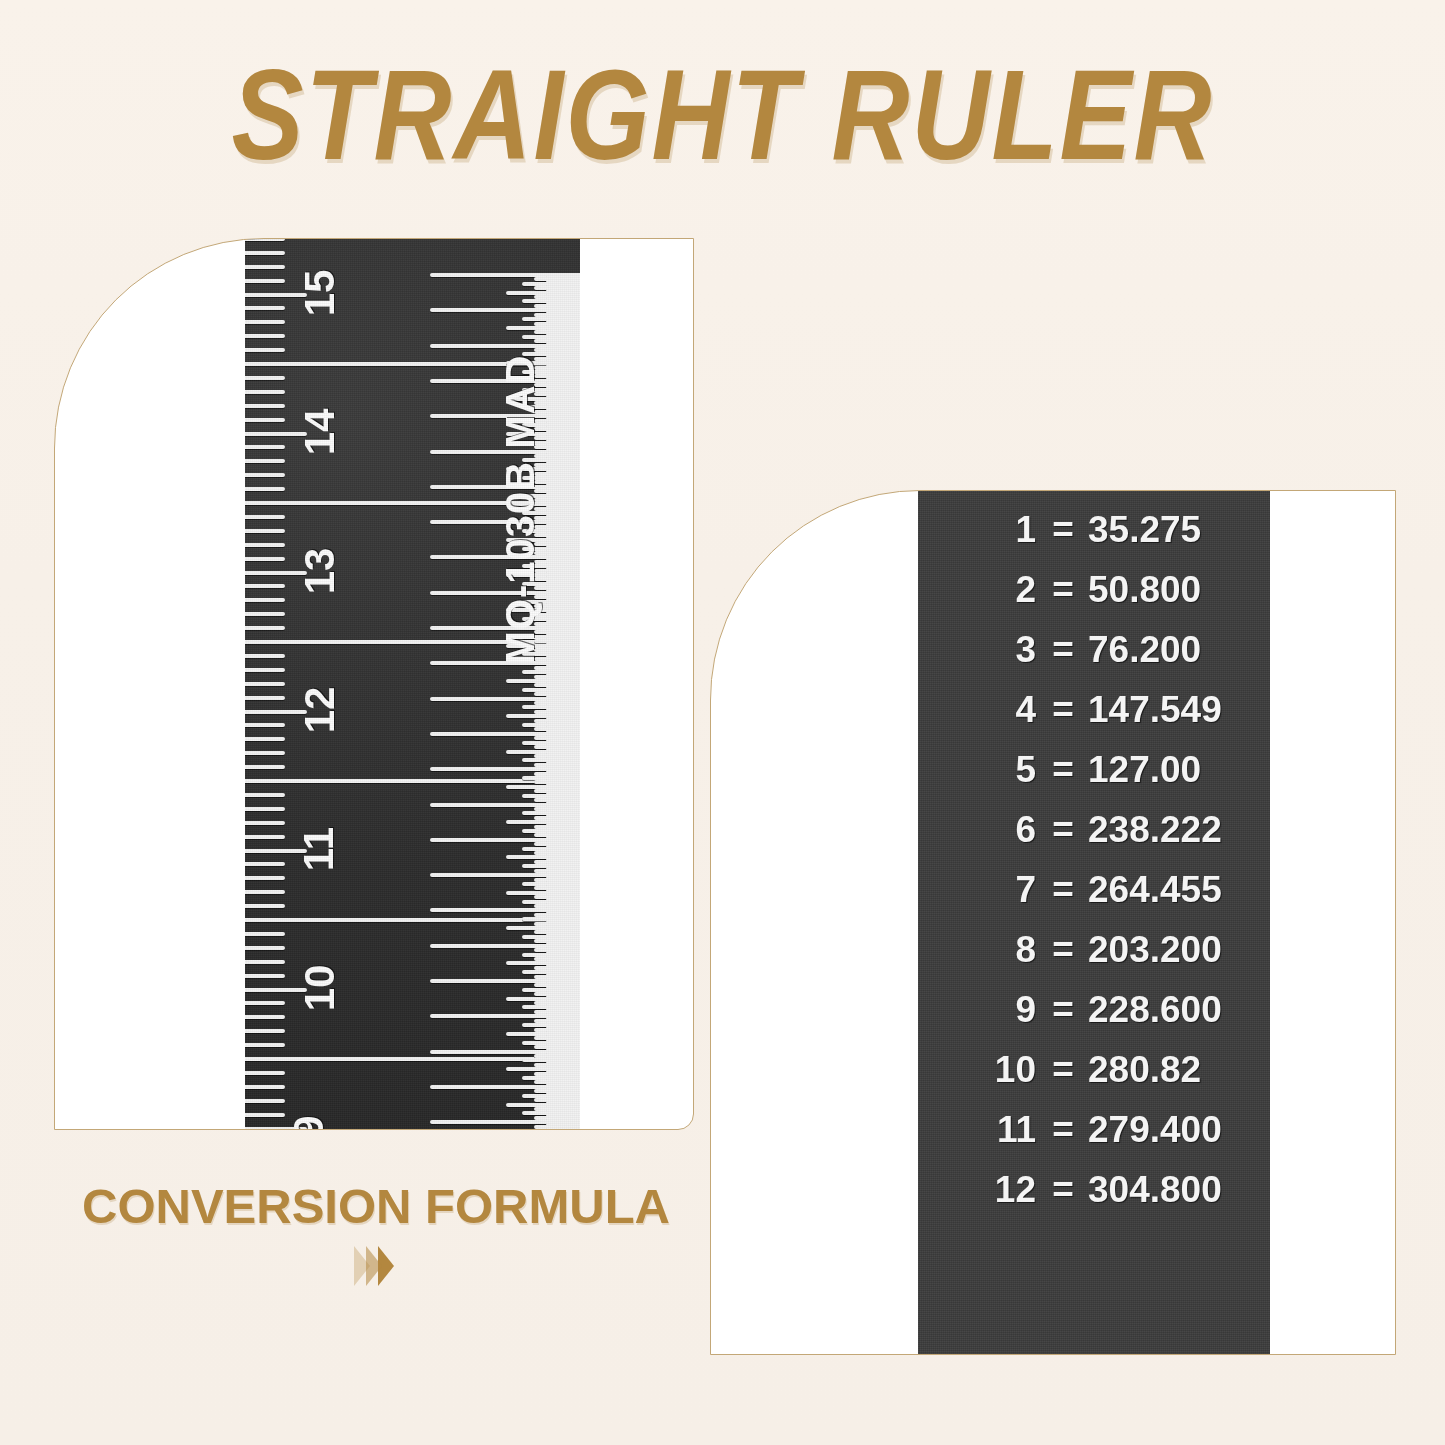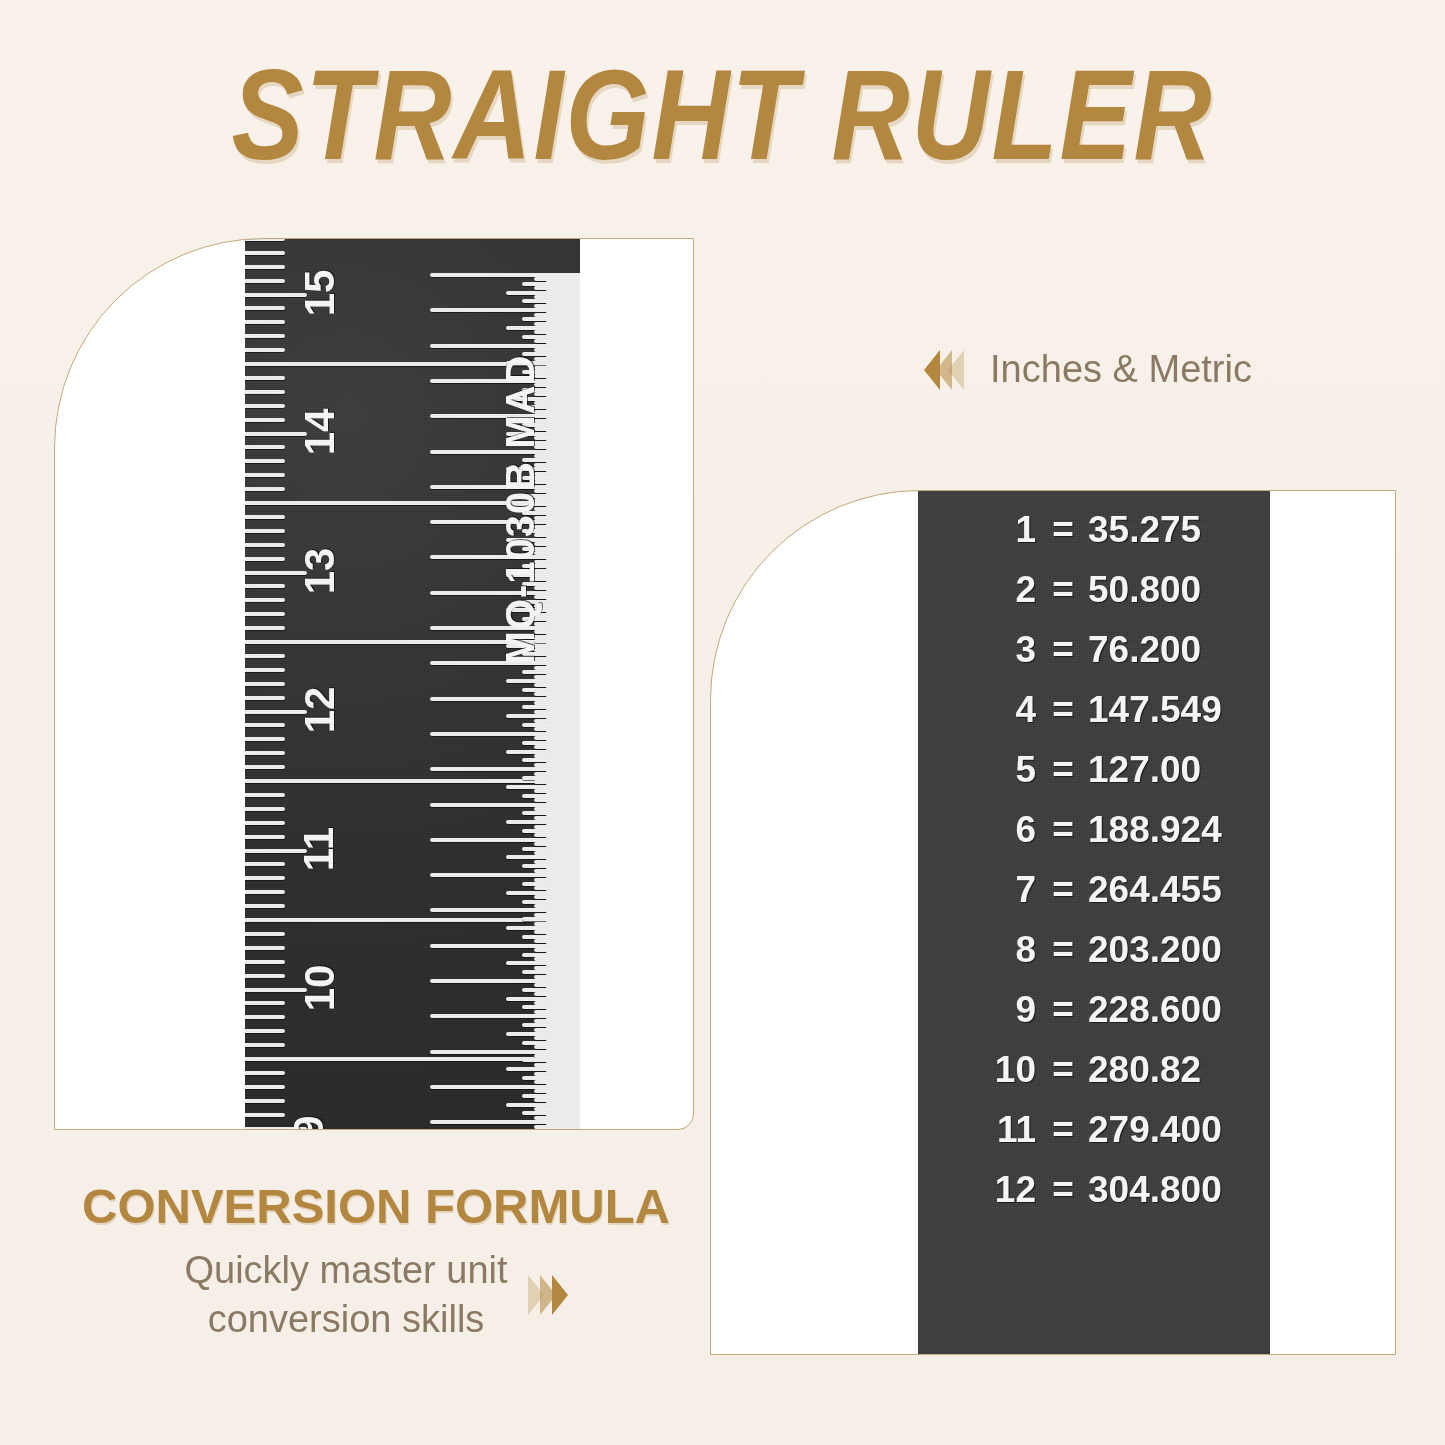--- a/index.html
+++ b/index.html
@@ -741,28 +741,20 @@
         <div class="rnum cmn" style="top: 588.28px;">11</div>
         <div class="rnum cmn" style="top: 727.28px;">10</div>
         <div class="rnum cmn" style="top: 866.28px;">9</div>
       </div>
     <div id="nums-left-in"></div>
     <div id="model">MQ-1030B MAD</div>
   </div>
 </div>
 
 <div id="dual-block">
-  <div id="dual-sub-row">
-    <span class="chevs">
-      <span class="chev left op1"></span>
-      <span class="chev left op2"></span>
-      <span class="chev left op3"></span>
-    </span>
-    <span id="dual-sub">Inches &amp; Metric</span>
-  </div>
 </div>
 
 <div class="card" id="card-right">
   <div id="ruler-right">
     <div id="conv-table">
       <div id="conv-rows">
           <div class="conv-row">
             <span class="lhs">1</span>
             <span class="eq">=</span>
             <span class="rhs">35.275</span>
@@ -783,21 +775,21 @@
             <span class="rhs">147.549</span>
           </div>
           <div class="conv-row">
             <span class="lhs">5</span>
             <span class="eq">=</span>
             <span class="rhs">127.00</span>
           </div>
           <div class="conv-row">
             <span class="lhs">6</span>
             <span class="eq">=</span>
-            <span class="rhs">188.924</span>
+            <span class="rhs">238.222</span>
           </div>
           <div class="conv-row">
             <span class="lhs">7</span>
             <span class="eq">=</span>
             <span class="rhs">264.455</span>
           </div>
           <div class="conv-row">
             <span class="lhs">8</span>
             <span class="eq">=</span>
             <span class="rhs">203.200</span>
@@ -824,23 +816,19 @@
           </div>
           <div class="conv-gap"></div>
         </div>
     </div>
   </div>
 </div>
 
 <div id="conv-block">
   <div id="conv-title">CONVERSION FORMULA</div>
   <div id="conv-sub-row">
-    <span id="conv-sub">
-      <span>Quickly master unit</span><br>
-      <span>conversion skills</span>
-    </span>
     <span class="chevs">
       <span class="chev right op3"></span>
       <span class="chev right op2"></span>
       <span class="chev right op1"></span>
     </span>
   </div>
 </div>
 
 </body></html>

